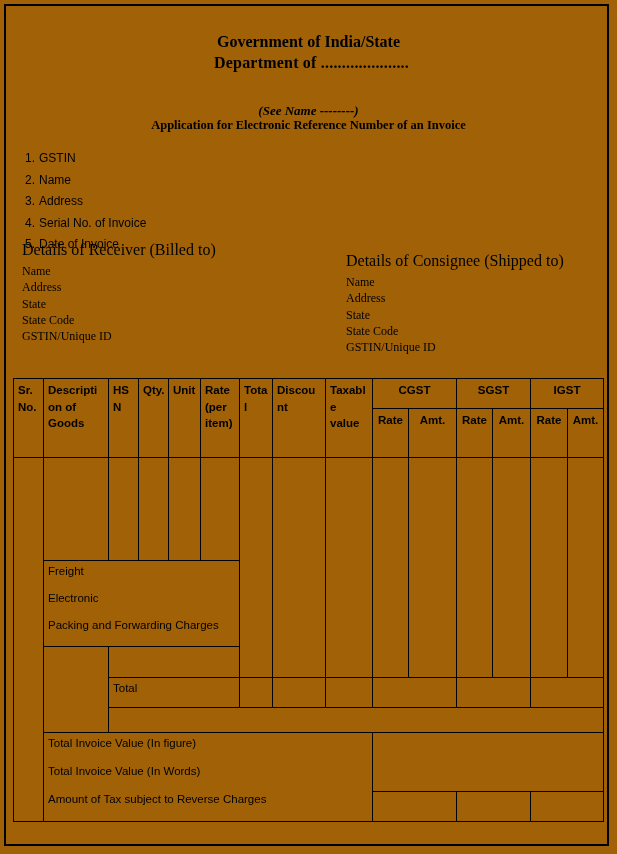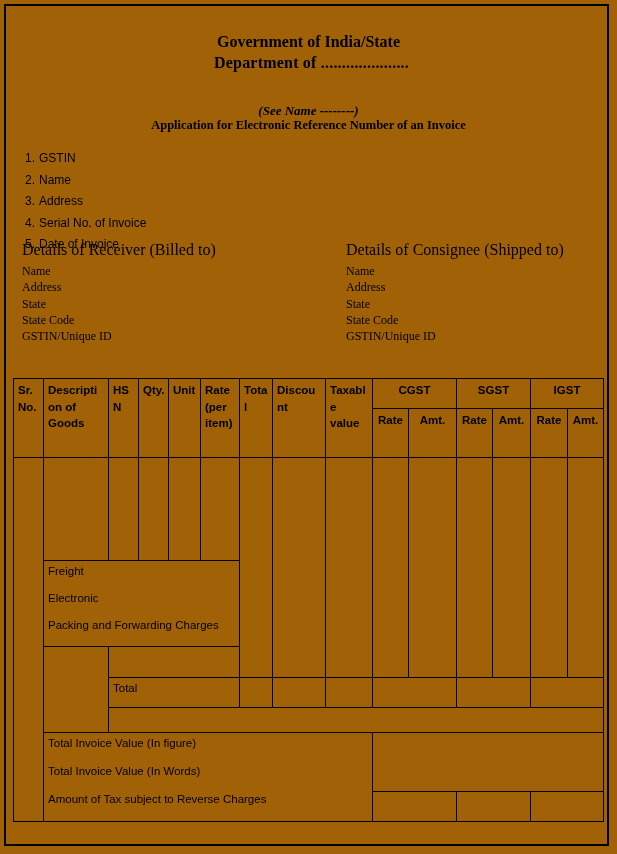--- a/index.html
+++ b/index.html
@@ -39,21 +39,21 @@
   }
   .field-row { display: flex; height: 21.5px; align-items: flex-start; }
   .field-row .num { width: 14px; flex: 0 0 14px; }
   
   .details {
     position: absolute; top: 241px;
     font-family: "Liberation Serif", serif;
     font-size: 12px;
   }
   .details.left { left: 22px; }
-  .details.right { left: 346px; }
+  .details.right { left: 346px; margin-top: 11px; }
   .details .heading { font-weight: normal; font-size: 16px; margin-bottom: 4px; }
   .details .drow { line-height: 16.3px; }
   
   table.inv {
     position: absolute; left: 13px; top: 378px;
     width: 590px;
     border-collapse: collapse;
     table-layout: fixed;
     font-family: "Liberation Sans", sans-serif;
     font-size: 11.5px;

